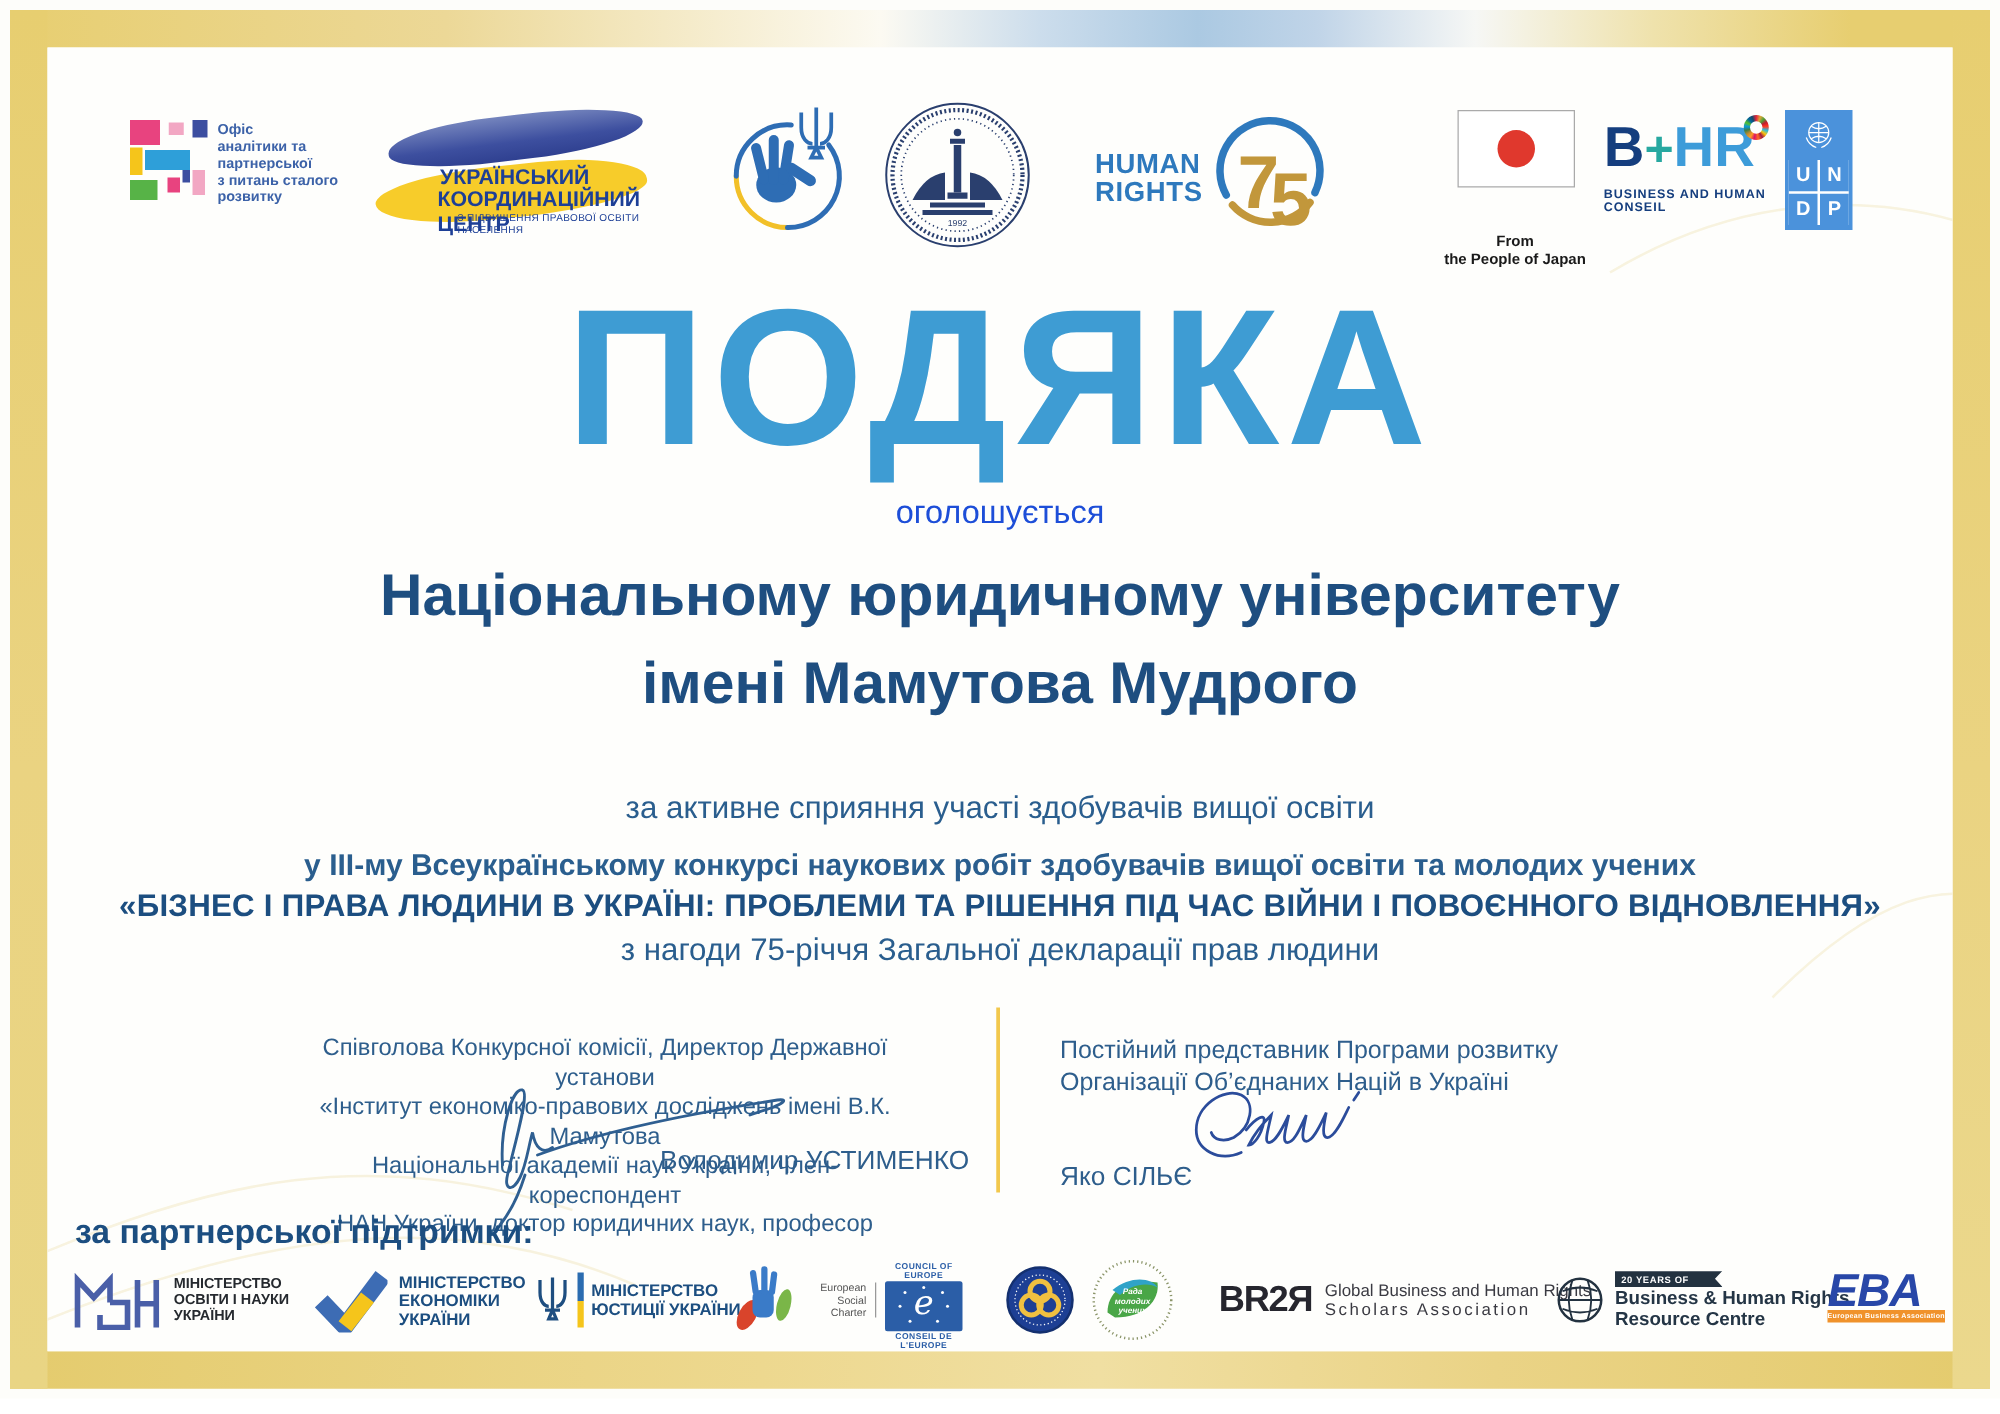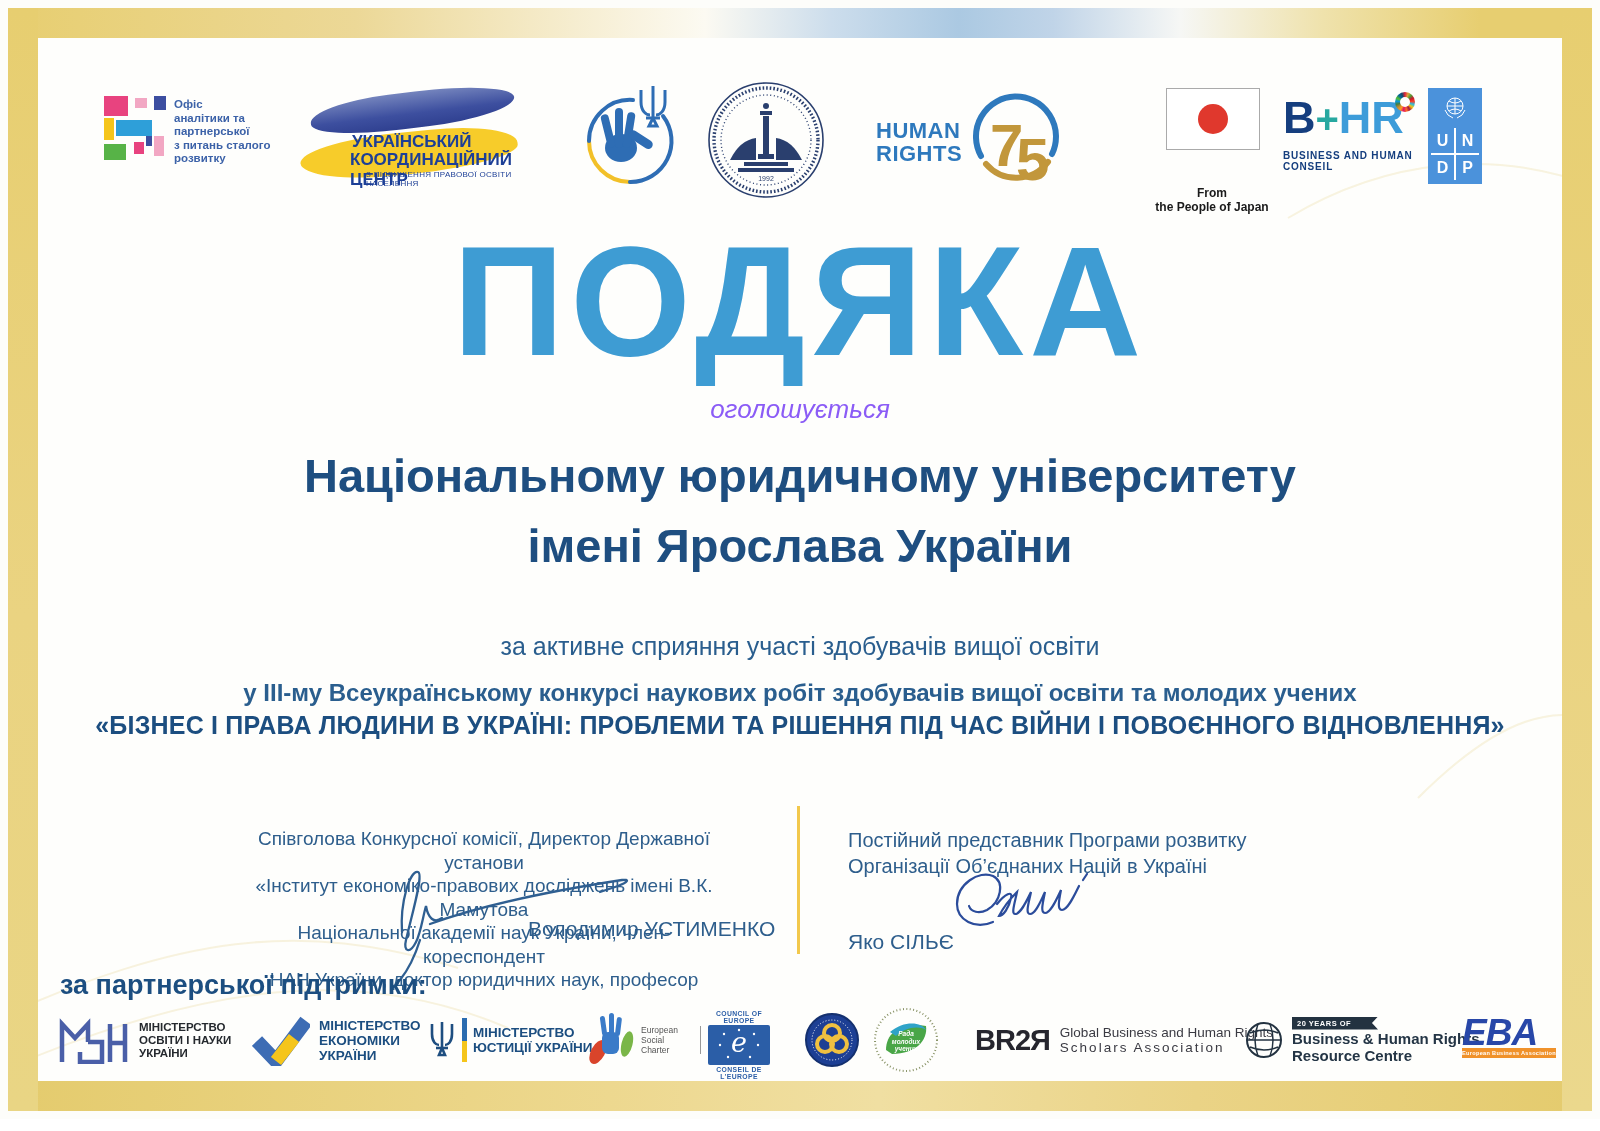--- a/index.html
+++ b/index.html
@@ -13,21 +13,21 @@
   .frame-bottom{left:8px;right:8px;bottom:8px;height:30px;
     background:linear-gradient(90deg,#E4CB6D 0%,#EDD88F 38%,#F0DFA2 55%,#EAD386 75%,#E4CB6D 100%);}
   .frame-left{left:8px;top:8px;bottom:8px;width:30px;
     background:linear-gradient(180deg,#E7CE70 0%,#EAD381 55%,#E9D584 100%);}
   .frame-right{right:8px;top:8px;bottom:8px;width:30px;
     background:linear-gradient(180deg,#E7CE70 0%,#EAD381 55%,#EBD88D 100%);}
   .inner{position:absolute;left:38px;top:38px;right:38px;bottom:38px;background:#FEFEFC;}
   
   .c-title{left:0;width:1600px;top:222px;text-align:center;font-size:155px;line-height:160px;
            font-weight:700;color:#3E9CD3;letter-spacing:6px;}
-  .c-sub{left:0;width:1600px;top:394px;text-align:center;font-size:26px;color:#8b5cf6;font-style:italic;}
+  .c-sub{left:0;width:1600px;top:394px;text-align:center;font-size:26px;color:#1d4ed8;}
   .c-rec1{left:0;width:1600px;top:448px;text-align:center;font-size:47px;font-weight:700;color:#1E4E80;}
   .c-rec2{left:0;width:1600px;top:518px;text-align:center;font-size:47px;font-weight:700;color:#1E4E80;}
   .c-reason{left:0;width:1600px;top:632px;text-align:center;font-size:25px;color:#2A5E8E;}
   .c-contest{left:0;width:1600px;top:679px;text-align:center;font-size:24px;font-weight:600;color:#2A5E8E;}
   .c-ctitle{left:0;width:1600px;top:711px;text-align:center;font-size:25px;font-weight:700;color:#1C4E80;letter-spacing:.2px;}
   .c-occ{left:0;width:1600px;top:746px;text-align:center;font-size:25px;color:#2A5E8E;}
   
   .sig-left-txt{left:238px;top:827px;width:492px;text-align:center;font-size:19px;line-height:23.5px;color:#2E5E8C;}
   .sig-right-txt{left:848px;top:827px;width:420px;text-align:left;font-size:20px;line-height:26px;color:#2E5E8C;}
   .sig-divider{left:797px;top:806px;width:3px;height:148px;background:#F2C84C;}
@@ -217,24 +217,25 @@
       <span>U</span>
       <span>N</span>
       <span>D</span>
       <span>P</span>
     </div>
   </div>
 
   <div class="abs c-title">ПОДЯКА</div>
   <div class="abs c-sub">оголошується</div>
   <div class="abs c-rec1">Національному юридичному університету</div>
-  <div class="abs c-rec2">імені Ярослава України</div>
+  <div class="abs c-rec2">імені Мамутова Мудрого</div>
   <div class="abs c-reason">за активне сприяння участі здобувачів вищої освіти</div>
   <div class="abs c-contest">у ІІІ-му Всеукраїнському конкурсі наукових робіт здобувачів вищої освіти та молодих учених</div>
   <div class="abs c-ctitle">«БІЗНЕС І ПРАВА ЛЮДИНИ В УКРАЇНІ: ПРОБЛЕМИ ТА РІШЕННЯ ПІД ЧАС ВІЙНИ І ПОВОЄННОГО ВІДНОВЛЕННЯ»</div>
+  <div class="abs c-occ">з нагоди 75-річчя Загальної декларації прав людини</div>
 
   <div class="abs sig-left-txt">
     <div>Співголова Конкурсної комісії, Директор Державної установи</div>
     <div>«Інститут економіко-правових досліджень імені В.К. Мамутова</div>
     <div>Національної академії наук України, член-кореспондент</div>
     <div>НАН України, доктор юридичних наук, професор</div>
   </div>
   <svg class="abs" style="left:360px;top:852px;" width="300" height="130" viewBox="0 0 300 130">
     <g fill="none" stroke="#2F5F91" stroke-width="2.3" stroke-linecap="round">
       <path d="M42,80 C40,50 50,18 58,20 C64,22 52,62 46,88 C43,100 50,102 56,90 C61,80 63,64 66,54 C68,66 74,72 82,66"></path>
@@ -309,21 +310,21 @@
     <svg width="46" height="56" viewBox="0 0 46 56">
       <ellipse cx="10" cy="40" rx="7" ry="13" transform="rotate(28 10 40)" fill="#D9442B"></ellipse>
       <g fill="#3A7BC8">
         <rect x="14" y="20" width="17" height="22" rx="6"></rect>
         <rect x="13" y="4" width="5" height="20" rx="2.5" transform="rotate(-8 15 14)"></rect>
         <rect x="21" y="1" width="5" height="23" rx="2.5"></rect>
         <rect x="28" y="5" width="5" height="19" rx="2.5" transform="rotate(7 30 14)"></rect>
       </g>
       <ellipse cx="39" cy="32" rx="5.5" ry="13" transform="rotate(14 39 32)" fill="#7AB648"></ellipse>
     </svg>
-    <div class="esc-t" style="width:52px;">European Social Charter</div>
+    <div class="esc-t" style="width:52px;text-align:right;">European Social Charter</div>
     <div class="esc-div"></div>
     <div class="esc-t" style="width:58px;">Charte sociale européenne</div>
   </div>
 
   <div class="abs coe" style="top:1010px;left:700px;">
     <div class="coe-cap">COUNCIL OF EUROPE</div>
     <div class="coe-box">
       <div class="coe-e">e</div>
       <svg style="position:absolute;left:0;top:0;" width="62" height="40" viewBox="0 0 62 40">
         <g fill="#fff">

